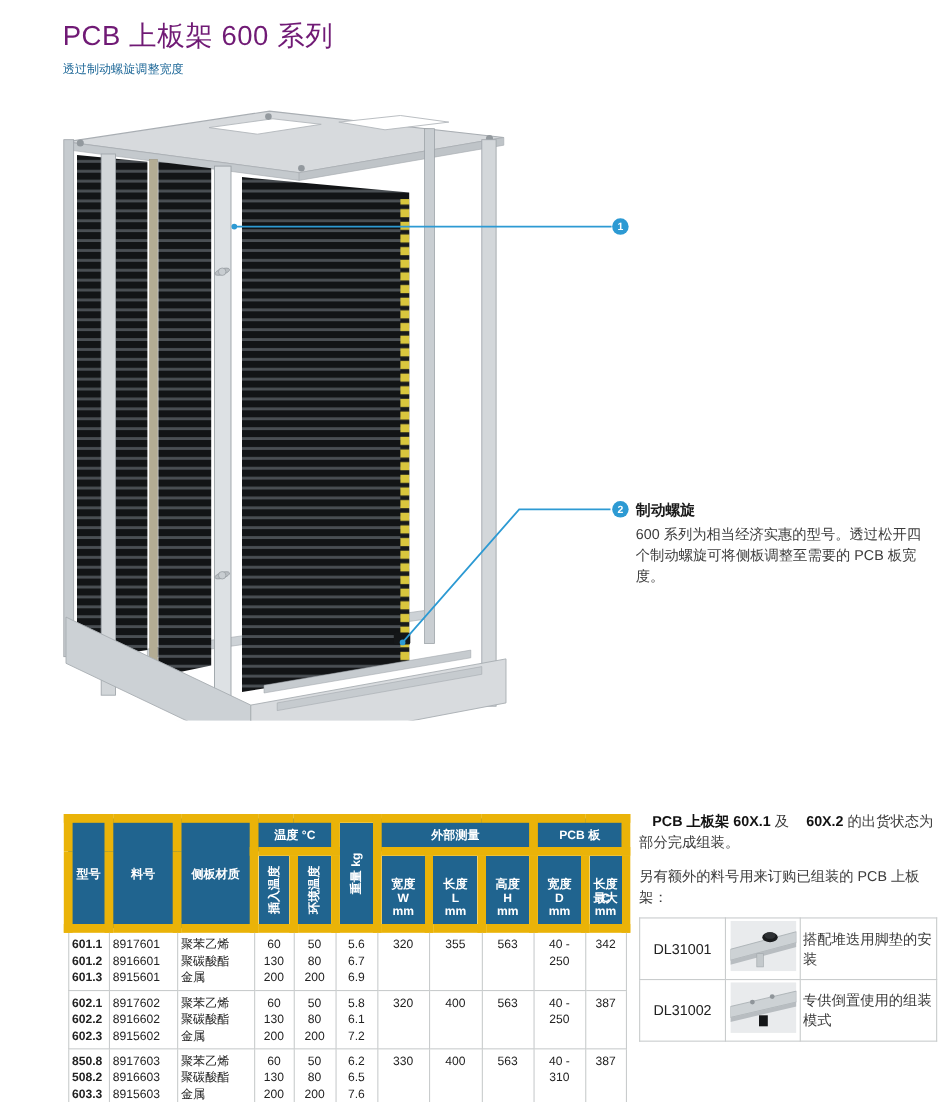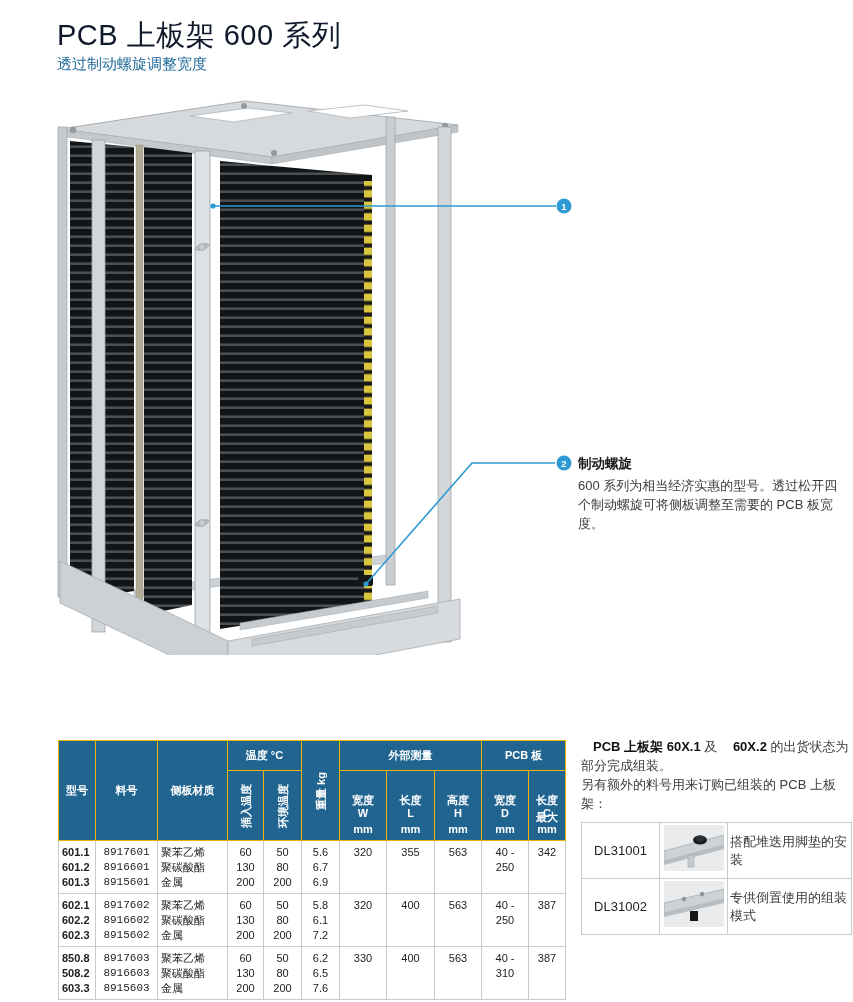--- a/index.html
+++ b/index.html
@@ -2,66 +2,66 @@
 <html><head>
 <meta charset="utf-8">
 <style>
   * { margin:0; padding:0; box-sizing:border-box; }
   html,body { background:#ffffff; }
   .page {
     position:relative; width:853px; height:1002px; background:#fff;
     font-family:"Liberation Sans", sans-serif; color:#333; overflow:hidden;
   }
   
-  .title { position:absolute; left:57px; top:16px; font-size:29px; color:#0f172a; letter-spacing:0.5px; }
-  .subtitle { position:absolute; left:57px; top:55px; font-size:15px; color:#1e6898; }
+  .title { position:absolute; left:57px; top:16px; font-size:25px; color:#701a75; letter-spacing:0.5px; }
+  .subtitle { position:absolute; left:57px; top:55px; font-size:11px; color:#1e6898; }
 
   
   .figure { position:absolute; left:40px; top:85px; width:540px; height:570px; }
 
   
   .callout { position:absolute; left:578px; width:272px; }
   .callout-1 { top:198px; }
   .callout-2 { top:455px; }
   .callout h3 { font-size:13.5px; color:#1b1b1b; font-weight:bold; margin-bottom:3px; }
   .callout p { font-size:13px; line-height:19px; color:#3c3c3c; }
 
   
   .spec-wrap { position:absolute; left:58px; top:740px; }
   table.spec { border-collapse:collapse; table-layout:fixed; width:507px; font-size:11px; }
   table.spec th {
     background:#20648f; color:#fff; font-weight:bold;
-    border:1px solid #eab308; padding:2px; vertical-align:middle; text-align:center;
+    border:8px solid #eab308; padding:2px; vertical-align:middle; text-align:center;
   }
   table.spec td {
     border:1px solid #c9cccd; background:#fff; vertical-align:top;
     padding:4px 3px 3px 3px; color:#222; line-height:15px;
   }
   tr.h1 th { height:30px; }
   tr.h2 th { height:70px; }
   th.bottomed { vertical-align:bottom; padding-bottom:6px; }
   th.vcell { position:relative; }
   th.vcell .vt {
     position:absolute; left:50%; top:50%;
     transform:translate(-50%,-50%) rotate(-90deg); white-space:nowrap;
   }
   th.range { vertical-align:top; }
   th.range .hdr { margin-top:3px; line-height:13px; }
   th.range .unit { position:absolute; left:0; right:0; bottom:5px; line-height:12px; }
   th.range { position:relative; }
   td.c-model { font-weight:bold; color:#111; padding-left:5px; text-align:left; }
-  td.c-part { text-align:center;font-family:Liberation Mono, monospace; }
+  td.c-part { text-align:left; }
   td.c-mat { text-align:left; padding-left:6px; }
   td.c-num { text-align:center; }
   tr.grp td { height:52px; }
 
   
   .sidebar { position:absolute; left:581px; top:737px; width:272px; font-size:13px; line-height:19px; color:#3c3c3c; }
   .sidebar b { color:#111;padding-left:12px; }
-  .sidebar .para2 { }
+  .sidebar .para2 { margin-top:12px; }
   table.acc { border-collapse:collapse; table-layout:fixed; width:270px; margin-top:9px; font-size:13px; }
   table.acc td { border:1px solid #c9cccd; vertical-align:middle; height:51px; padding:2px; }
   td.acc-part { text-align:center; color:#222; }
   td.acc-img { text-align:center; background:#fff; }
   td.acc-desc { text-align:left; padding-left:8px; line-height:18px; color:#3c3c3c; }
   .para3 { margin-top:14px; }
 </style>
 </head>
 <body>
 

